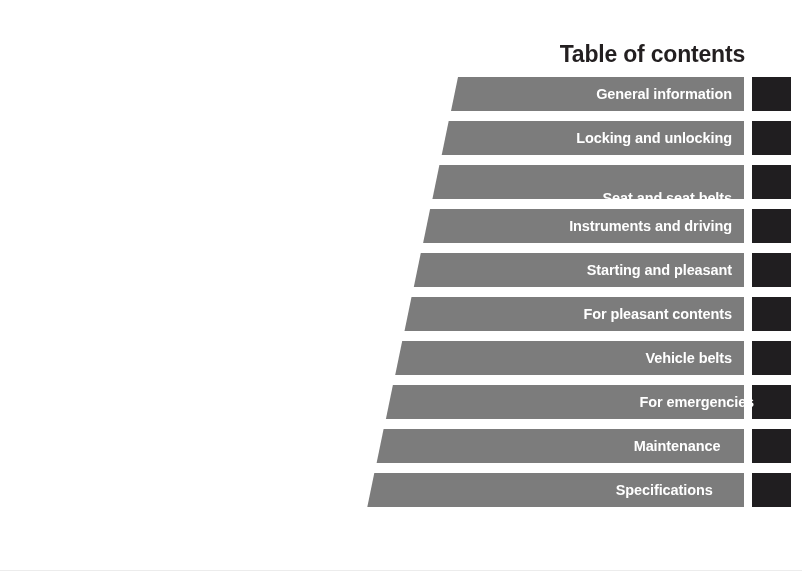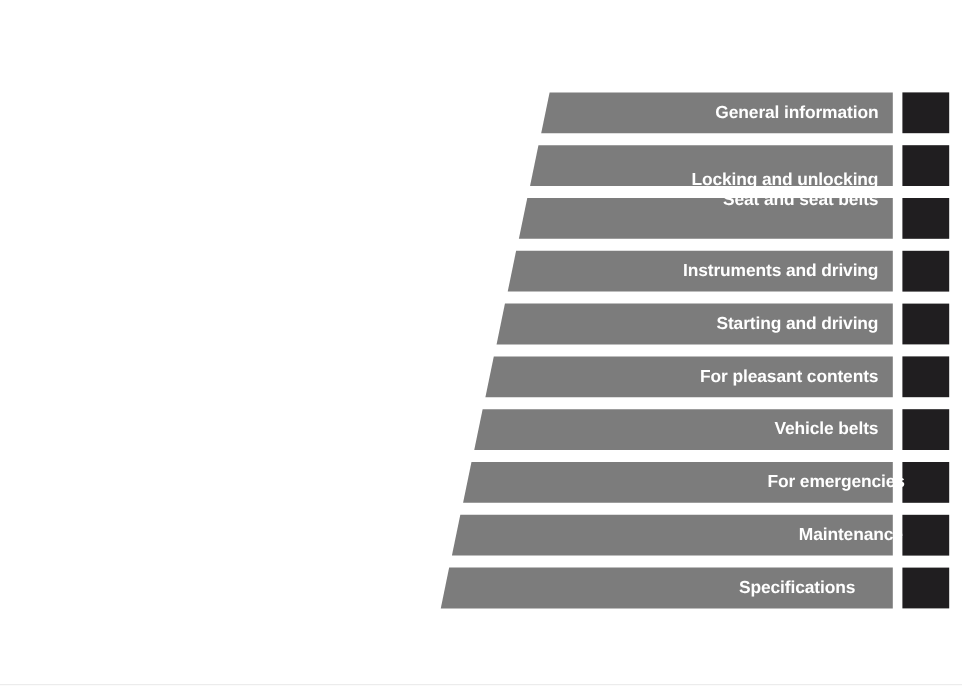--- a/index.html
+++ b/index.html
@@ -66,20 +66,21 @@
     width: 802px;
     height: 1px;
     background: #ececec;
   }
 </style>
 </head>
 <body>
 
 <div id="page">
 
+  <div id="toc-title">Table of contents</div>
 
   <div id="toc-list">
     <svg id="toc-svg" viewBox="0 0 802 579">
       <g id="bars-group">
           <polygon points="458,77 744,77 744,111 451,111" fill="#7c7c7c"></polygon>
           <rect x="752" y="77" width="39" height="34" fill="#201e20"></rect>
           <polygon points="448.7,121 744,121 744,155 441.7,155" fill="#7c7c7c"></polygon>
           <rect x="752" y="121" width="39" height="34" fill="#201e20"></rect>
           <polygon points="439.4,165 744,165 744,199 432.4,199" fill="#7c7c7c"></polygon>
           <rect x="752" y="165" width="39" height="34" fill="#201e20"></rect>
@@ -94,27 +95,27 @@
           <polygon points="392.9,385 744,385 744,419 385.9,419" fill="#7c7c7c"></polygon>
           <rect x="752" y="385" width="39" height="34" fill="#201e20"></rect>
           <polygon points="383.6,429 744,429 744,463 376.6,463" fill="#7c7c7c"></polygon>
           <rect x="752" y="429" width="39" height="34" fill="#201e20"></rect>
           <polygon points="374.3,473 744,473 744,507 367.3,507" fill="#7c7c7c"></polygon>
           <rect x="752" y="473" width="39" height="34" fill="#201e20"></rect>
         </g>
     </svg>
     <div id="labels-group">
         <div class="row-label" style="left: 471px; top: 77px; width: 261px;">General information</div>
-        <div class="row-label" style="left: 461.7px; top: 133px; width: 270.3px;">Locking and unlocking</div>
-        <div class="row-label" style="left: 452.4px; top: 150px; width: 279.6px;">Seat and seat belts</div>
+        <div class="row-label" style="left: 461.7px; top: 121px; width: 270.3px;">Locking and unlocking</div>
+        <div class="row-label" style="left: 452.4px; top: 181px; width: 279.6px;">Seat and seat belts</div>
         <div class="row-label" style="left: 443.1px; top: 209px; width: 288.9px;">Instruments and driving</div>
-        <div class="row-label" style="left: 433.8px; top: 253px; width: 298.2px;">Starting and driving</div>
+        <div class="row-label" style="left: 433.8px; top: 253px; width: 298.2px;">Starting and pleasant</div>
         <div class="row-label" style="left: 424.5px; top: 297px; width: 307.5px;">For pleasant contents</div>
         <div class="row-label" style="left: 415.2px; top: 341px; width: 316.8px;">Vehicle belts</div>
         <div class="row-label" style="left: 428px; top: 385px; width: 326.1px;">For emergencies</div>
-        <div class="row-label" style="left: 417px; top: 429px; width: 335.4px;">Maintenance</div>
+        <div class="row-label" style="left: 385px; top: 429px; width: 335.4px;">Maintenance</div>
         <div class="row-label" style="left: 368px; top: 473px; width: 344.7px;">Specifications</div>
       </div>
   </div>
 
   <div id="page-rule"></div>
 
 </div>
 
 </body></html>

